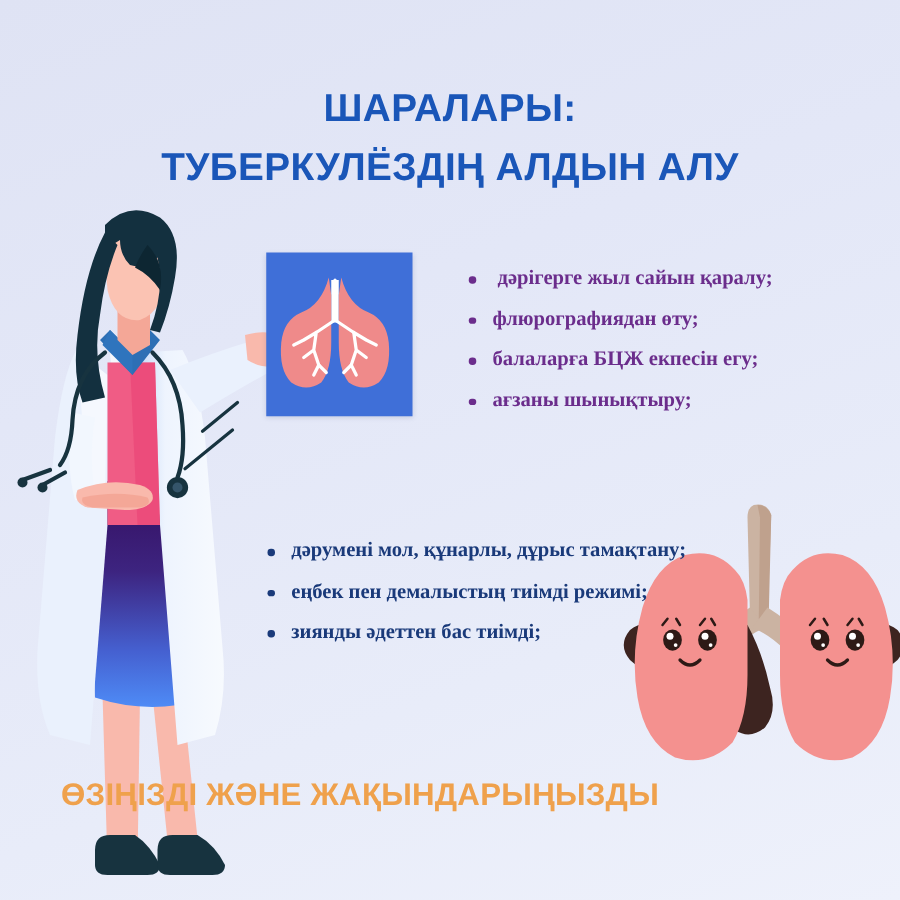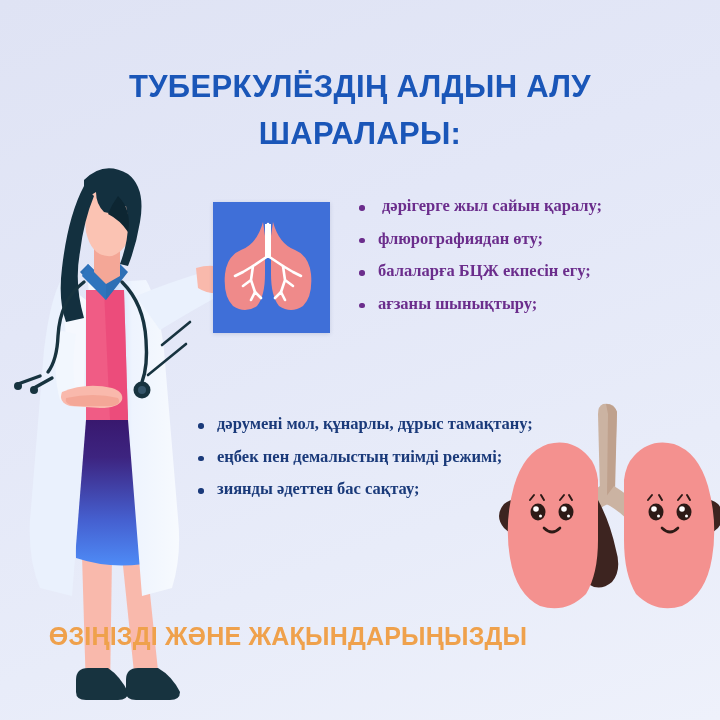--- a/index.html
+++ b/index.html
@@ -30,21 +30,21 @@
     font-weight: bold;
     font-size: 31px;
     letter-spacing: 0.3px;
     line-height: 1.52;
   }
   .title-line { display: block; }
 
   
   .bullet-list {
     position: absolute;
-    margin: 0;
+    margin: 16px;
     padding: 0;
     list-style: none;
     font-family: "Liberation Serif", serif;
     font-weight: bold;
   }
   .bullet-list li {
     position: relative;
     padding-left: 21px;
     font-size: 16.5px;
     line-height: 1.0;
@@ -247,34 +247,34 @@
       <circle cx="654" cy="509" r="2.8" fill="#ffffff"></circle>
       <circle cx="682" cy="509" r="2.8" fill="#ffffff"></circle>
       <circle cx="658.5" cy="516" r="1.5" fill="#ffffff"></circle>
       <circle cx="686.5" cy="516" r="1.5" fill="#ffffff"></circle>
       <path d="M648 500 L652 495 M662 500 L659 495 M678 500 L682 495 M690 500 L687 495" stroke="#2d1a16" stroke-width="2" stroke-linecap="round" fill="none"></path>
       <path d="M662 528 Q670 536 678 528" stroke="#2d1a16" stroke-width="2.6" fill="none" stroke-linecap="round"></path>
     </g>
   </svg>
 
   <h1 class="title">
+    <span class="title-line">ШАРАЛАРЫ:</span>
     <span class="title-line">ТУБЕРКУЛЁЗДІҢ АЛДЫН АЛУ</span>
-    <span class="title-line">ШАРАЛАРЫ:</span>
   </h1>
 
   <ul class="bullet-list" id="list-prevention">
     <li>дәрігерге жыл сайын қаралу;</li>
     <li>флюрографиядан өту;</li>
     <li>балаларға БЦЖ екпесін егу;</li>
     <li>ағзаны шынықтыру;</li>
   </ul>
 
   <ul class="bullet-list" id="list-lifestyle">
     <li>дәрумені мол, құнарлы, дұрыс тамақтану;</li>
     <li>еңбек пен демалыстың тиімді режимі;</li>
-    <li>зиянды әдеттен бас сақтау;</li>
+    <li>зиянды әдеттен бас тиімді;</li>
   </ul>
 
   <div class="footer">
     <span class="footer-line">ӨЗІҢІЗДІ ЖӘНЕ ЖАҚЫНДАРЫҢЫЗДЫ</span>
   </div>
 
 </div>
 
 </body></html>

